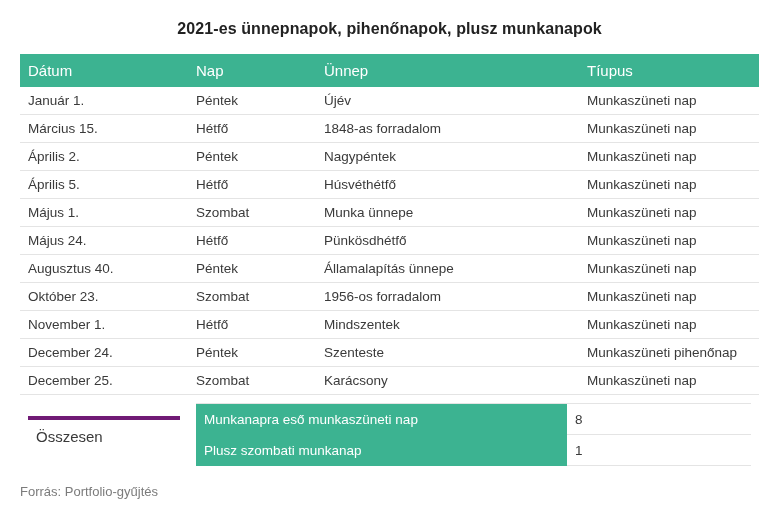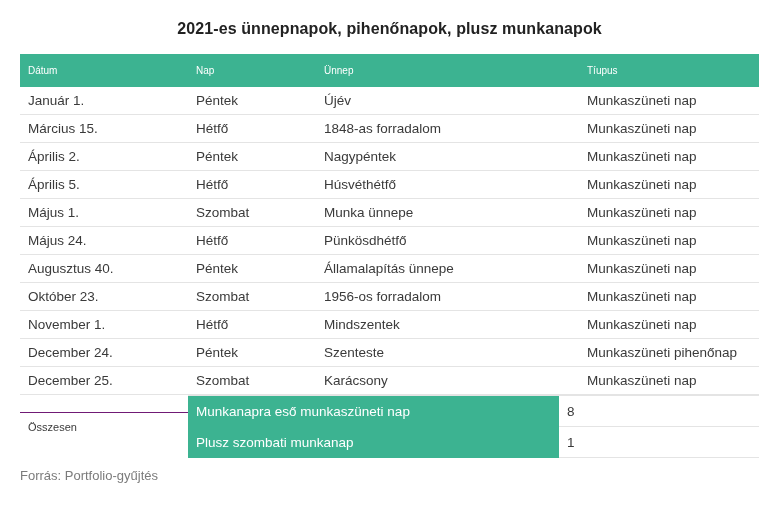--- a/index.html
+++ b/index.html
@@ -37,21 +37,21 @@
     width: 100%;
     border-collapse: collapse;
     font-size: 13.5px;
     table-layout: fixed;
   }
   table.holidays thead th {
     background: #3cb391;
     color: #ffffff;
     text-align: left;
     font-weight: normal;
-    font-size: 10px;
+    font-size: 15px;
     padding: 8px 10px 8px 8px;
     border: none;
     height: 17px;
   }
   table.holidays tbody td {
     padding: 5px 10px 5px 8px;
     border-bottom: 1px solid #e4e4e4;
     color: #3a3a3a;
     vertical-align: middle;
     height: 17px;
@@ -63,28 +63,28 @@
     margin-left: 12px;
   }
   .col-date { width: 150px; }
   .col-day { width: 110px; }
   .col-holiday { width: 245px; margin-top: 14px; }
   .col-type { width: auto; }
 
   
   .summary-row td {
     border-bottom: none !important;
-    padding: 0 !important;
+    padding: 8px !important;
     vertical-align: top;
   }
   .summary-label {
     padding: 8px 10px 8px 8px;
     color: #3a3a3a;
-    font-size: 11px;
-    border-top: 1px solid #701a75;
+    font-size: 15px;
+    border-top: 4px solid #701a75;
   }
   .summary-grid {
     display: table;
     width: 100%;
     border-collapse: collapse;
     border-top: 1px solid #e4e4e4;
   }
   .sg-row {
     display: table-row;
   }

